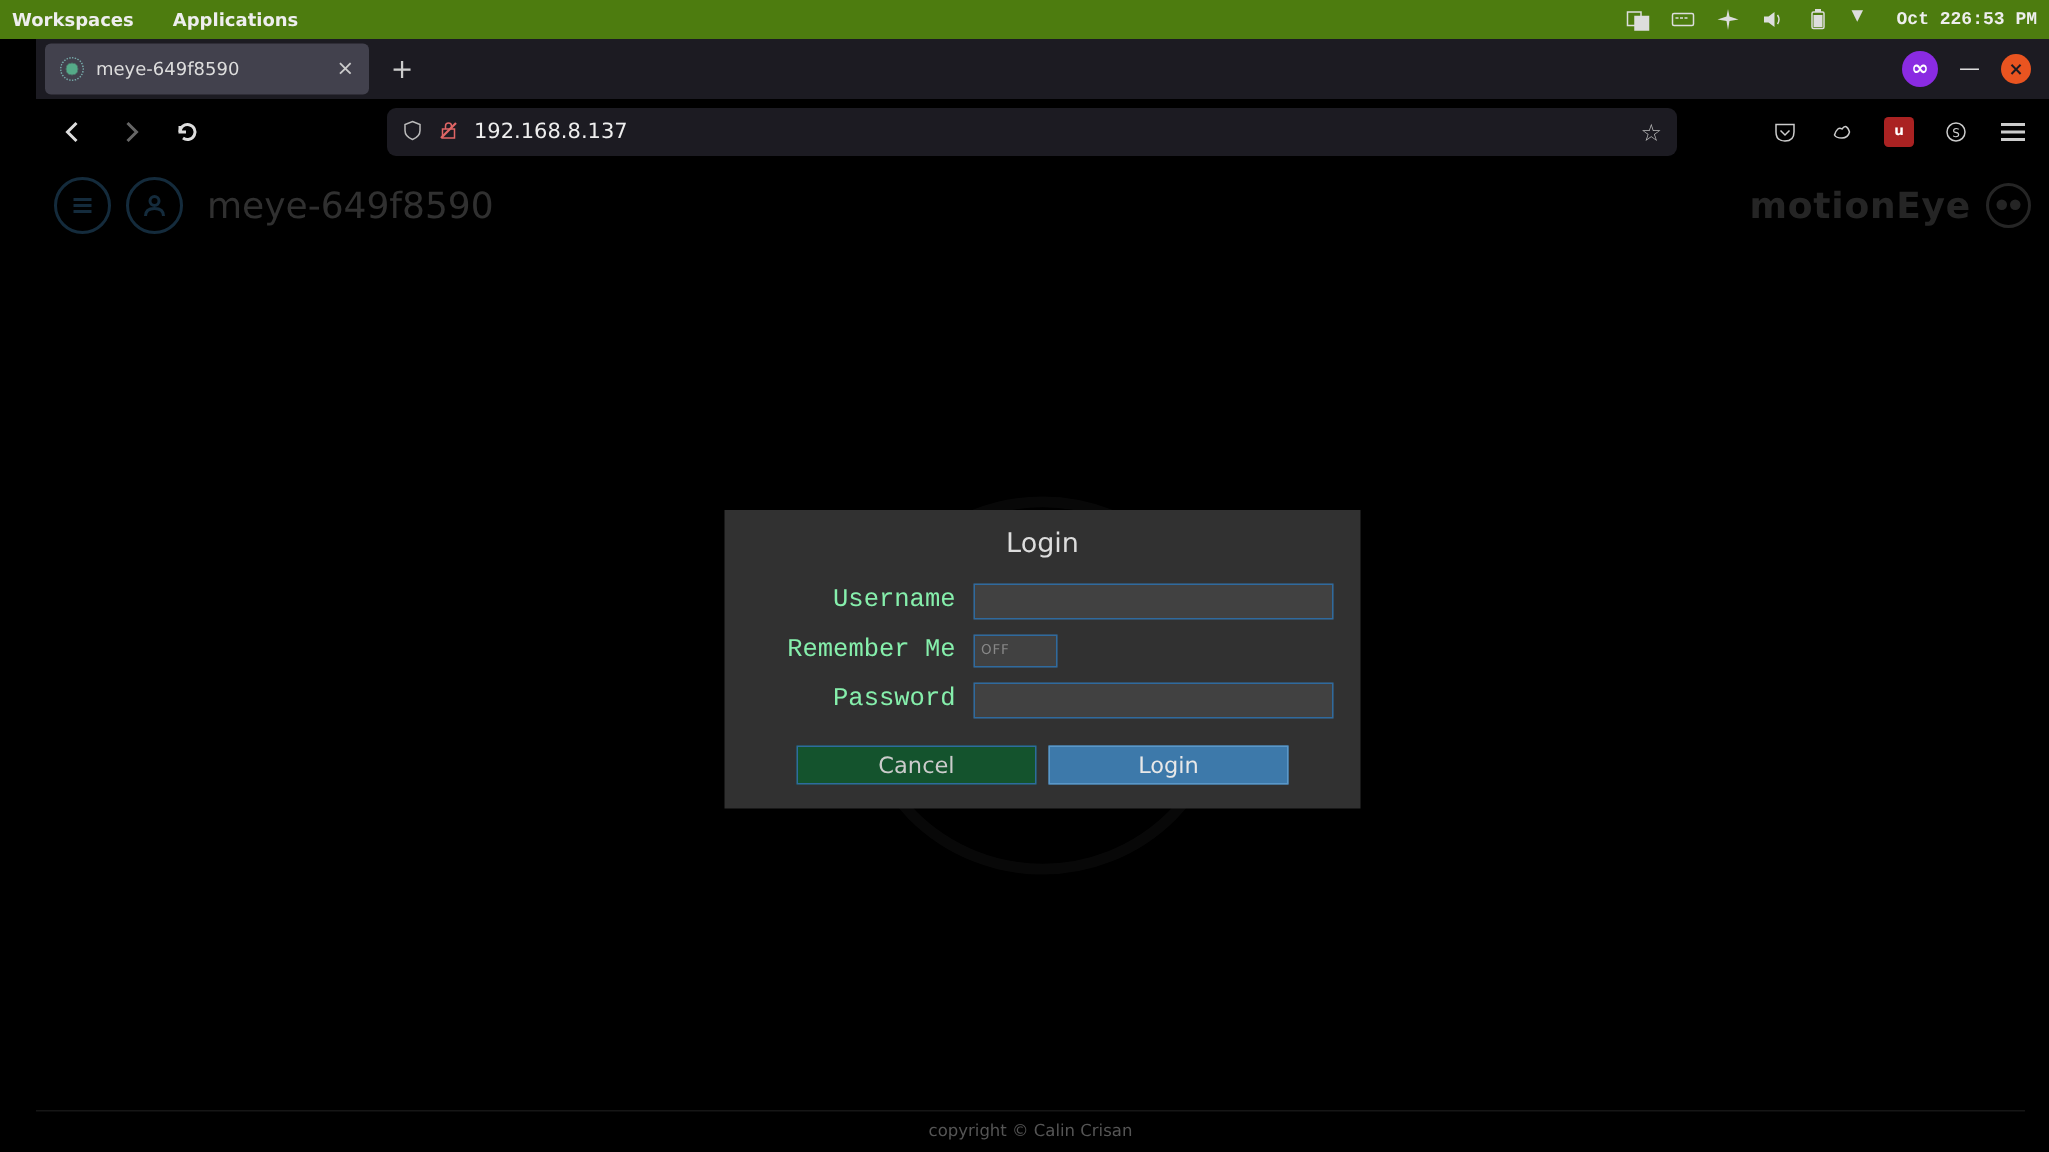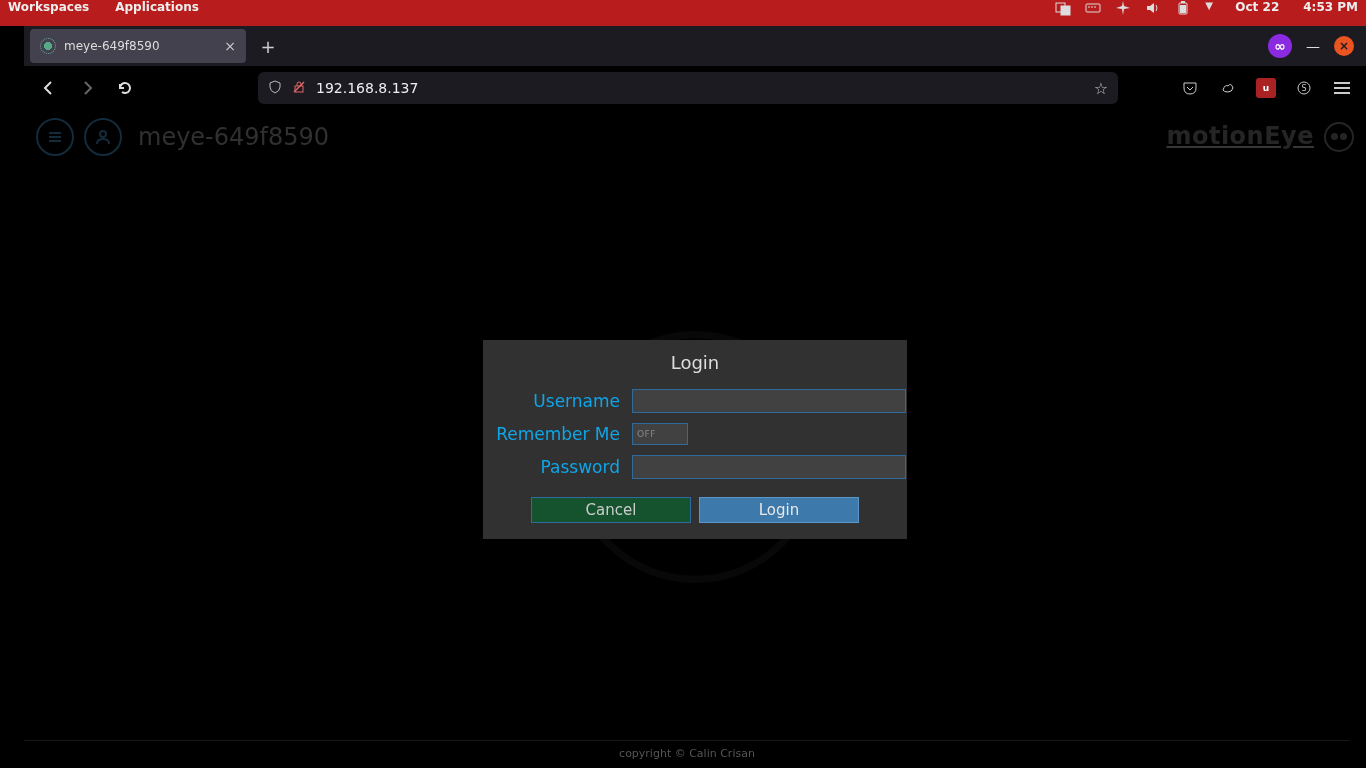--- a/index.html
+++ b/index.html
@@ -7,33 +7,33 @@
   width: 1366px; height: 768px;
   background: #000;
   font-family: "DejaVu Sans", "Ubuntu", sans-serif;
   overflow: hidden;
   color: #ccc;
 }
 
 
 .panel {
   height: 26px;
-  background: #b91c1c;
+  background: #4d7c0f;
   color: #eee;
   display: flex;
-  align-items: flex-start;
+  align-items: center;
   font-size: 12px;
   font-weight: bold;
   padding: 0 8px;
 }
 .panel .spacer { flex: 1; }
 .panel .item { margin-right: 26px; cursor: pointer; }
 .panel .tray { display: flex; align-items: center; gap: 14px; }
 .panel .tray svg, .panel .tray .glyph { width: 16px; height: 16px; fill: #ddd; color:#ddd; }
-.panel .clock { margin-left: 14px; display:flex; gap:24px; }
+.panel .clock { margin-left: 14px; display:flex; gap:0;font-family:Liberation Mono, monospace; }
 
 
 .browser {
   background: #2b2a33;
   margin-left: 24px;
 }
 .tabstrip {
   height: 40px;
   background: #1c1b22;
   display: flex;
@@ -104,21 +104,21 @@
   color: #555;
 }
 .circle-btn {
   width:38px; height:38px; border:2px solid #3a7aa8; border-radius:50%;
   display:flex; align-items:center; justify-content:center;
   margin-right:10px;
   opacity:0.55;
 }
 .circle-btn svg { width:20px; height:20px; stroke:#3a7aa8; fill:none; stroke-width:2; }
 .page-title { font-size:24px; color:#4a4a4a; margin-left:6px; }
-.brand { margin-left:auto; display:flex; gap:10px;text-decoration:underline; }
+.brand { margin-left:auto; display:flex; align-items:center; gap:10px; }
 .brand-name { font-size:24px; color:#3a3a3a; font-weight:600; letter-spacing:0.5px; }
 .owl { width:30px; height:30px; border:2px solid #3a3a3a; border-radius:50%; position:relative; }
 .owl::before, .owl::after { content:""; position:absolute; width:7px; height:7px; background:#3a3a3a; border-radius:50%; top:9px; }
 .owl::before { left:5px; } .owl::after { right:5px; }
 
 .footer {
   position:absolute; bottom:8px; left:0; right:16px;
   text-align:center; color:#555; font-size:11px;
   border-top:1px solid #161616; padding-top:6px;
 }
@@ -131,27 +131,27 @@
 
 
 .overlay {
   position:absolute; inset:0;
   background: rgba(0,0,0,0.35);
   display:flex; align-items:center; justify-content:center;
 }
 .dialog {
   width:424px;
   background:#313131;
-  padding: 12px 1px 16px;
+  padding: 12px 18px 16px;
   color:#ccc;
   font-size:16px;
 }
 .dialog-title { text-align:center; font-size:18px; color:#ddd; margin-bottom:16px; }
 .row { display:flex; align-items:center; margin-bottom:10px; }
-.row label { width:148px; text-align:right; padding-right:12px; font-size:17px; color:#0ea5e9; }
+.row label { width:148px; text-align:right; padding-right:12px; font-size:17px; color:#86efac;font-family:Liberation Mono, monospace; }
 .row input[type=text], .row input[type=password] {
   flex:1; height:24px;
   background:#414141;
   border:1px solid #2f6a9e;
   color:#eee; padding:0 6px; font-size:14px;
   outline:none;
 }
 .toggle {
   width:56px; height:22px; border:1px solid #2f6a9e; background:#414141;
   display:flex; align-items:center;
@@ -206,21 +206,21 @@
       <svg viewBox="0 0 16 16">
           <rect x="4" y="3" width="8" height="11" rx="1" fill="none" stroke="#ddd"></rect>
           <rect x="6" y="1" width="4" height="2" fill="#ddd"></rect>
           <rect x="5" y="5" width="6" height="8" fill="#ddd"></rect>
         </svg>
     </span>
     <span class="glyph" style="font-size:10px;">▼</span>
   </div>
   <div class="clock">
     <span>Oct 22</span>
-    <span>4:53 PM</span>
+    <span>6:53 PM</span>
   </div>
 </div>
 
 <div class="browser">
   <div class="tabstrip">
     <div class="tab">
       <span class="favicon"></span>
       <span>meye-649f8590</span>
       <span class="close">×</span>
     </div>

